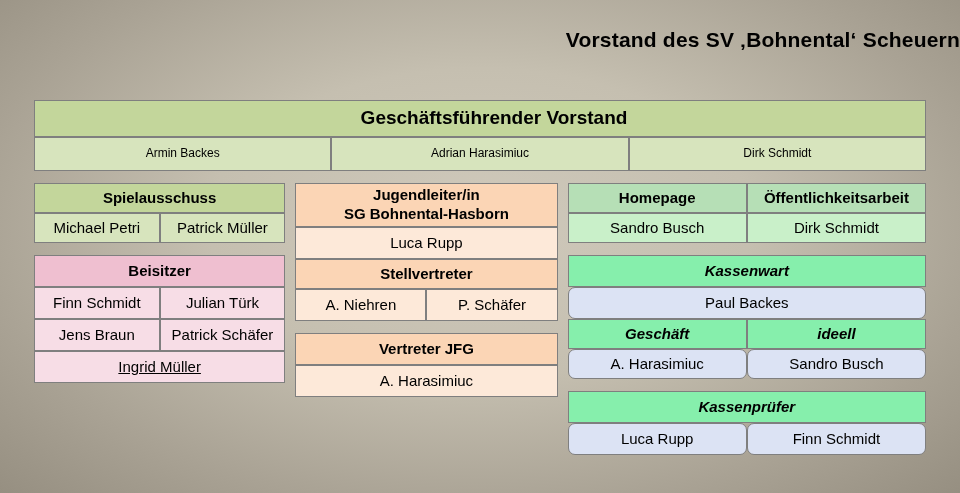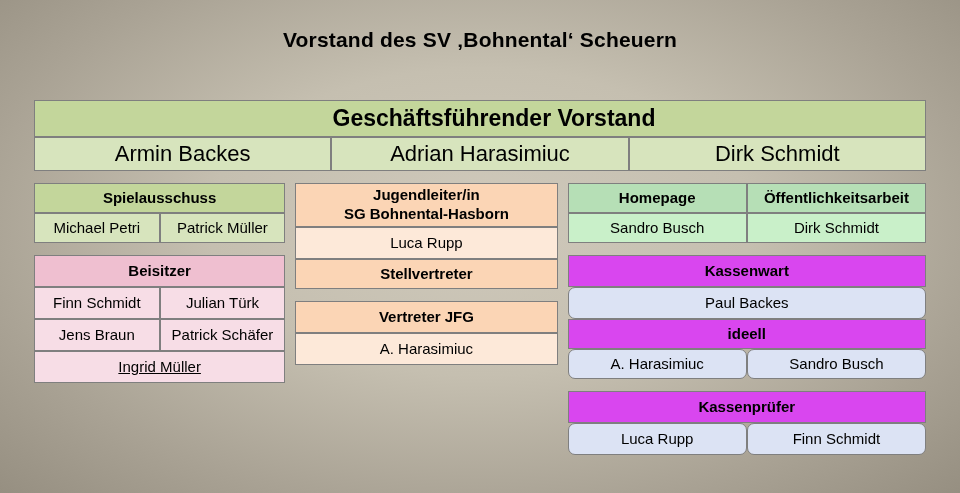--- a/index.html
+++ b/index.html
@@ -13,21 +13,21 @@
     background: radial-gradient(ellipse at 50% 45%, #cfc9bb 0%, #c5bfb0 40%, #a9a294 75%, #968f81 100%);
     overflow: hidden;
   }
   .page {
     position: relative;
     width: 960px;
     height: 493px;
     box-sizing: border-box;
   }
   .title {
-    text-align: center;
+    text-align: right;
     font-size: 21px;
     font-weight: bold;
     color: #000;
     padding-top: 28px;
     letter-spacing: 0.2px;
   }
   .board {
     position: absolute;
     left: 34px;
     top: 100px;
@@ -49,35 +49,35 @@
   }
   
   .green-dark { background: #c3d69b; }
   .green-light { background: #d7e4bd; }
   .lgreen-dark { background: #b6dfb6; }
   .lgreen-light { background: #c9f0c9; }
   .orange-dark { background: #fbd5b5; }
   .orange-light { background: #fde9d9; }
   .pink-dark { background: #efbfd0; }
   .pink-light { background: #f7dde6; }
-  .blue-dark { background: #d946ef; }
+  .blue-dark { background: #86efac; font-style: italic; }
   .blue-light { background: #dce3f4; border-radius: 7px; }
 
   
   .top-head {
     height: 37px;
-    font-size: 23px;
+    font-size: 19px;
     padding-left: 28px;
   }
   .top-row {
     display: flex;
   }
   .top-row .cell {
     height: 34px;
-    font-size: 22px;
+    font-size: 12px;
     flex: 1 1 0;
   }
 
   
   .cols {
     display: flex;
     gap: 10px;
     margin-top: 10px;
     align-items: flex-start;
   }
@@ -149,20 +149,24 @@
 
       <div class="col-mid">
 
         <div class="group">
           <div class="cell hdr orange-dark r44 w-full two-line">
             <span>Jugendleiter/in</span>
             <span>SG Bohnental-Hasborn</span>
           </div>
           <div class="cell orange-light r32 w-full">Luca Rupp</div>
           <div class="cell hdr orange-dark r30 w-full">Stellvertreter</div>
+          <div class="row">
+            <div class="cell orange-light r32">A. Niehren</div>
+            <div class="cell orange-light r32">P. Schäfer</div>
+          </div>
         </div>
 
         <div class="group sp-top">
           <div class="cell hdr orange-dark r32 w-full">Vertreter JFG</div>
           <div class="row">
             <div class="cell orange-light r32">A. Harasimiuc</div>
           </div>
         </div>
 
       </div>
@@ -177,20 +181,21 @@
           <div class="row">
             <div class="cell lgreen-light r30">Sandro Busch</div>
             <div class="cell lgreen-light r30">Dirk Schmidt</div>
           </div>
         </div>
 
         <div class="group sp-top">
           <div class="cell hdr blue-dark r32 w-full">Kassenwart</div>
           <div class="cell blue-light r32 w-full">Paul Backes</div>
           <div class="row">
+            <div class="cell hdr blue-dark r30">Geschäft</div>
             <div class="cell hdr blue-dark r30">ideell</div>
           </div>
           <div class="row">
             <div class="cell blue-light r30">A. Harasimiuc</div>
             <div class="cell blue-light r30">Sandro Busch</div>
           </div>
         </div>
 
         <div class="group sp-top">
           <div class="cell hdr blue-dark r32 w-full">Kassenprüfer</div>

